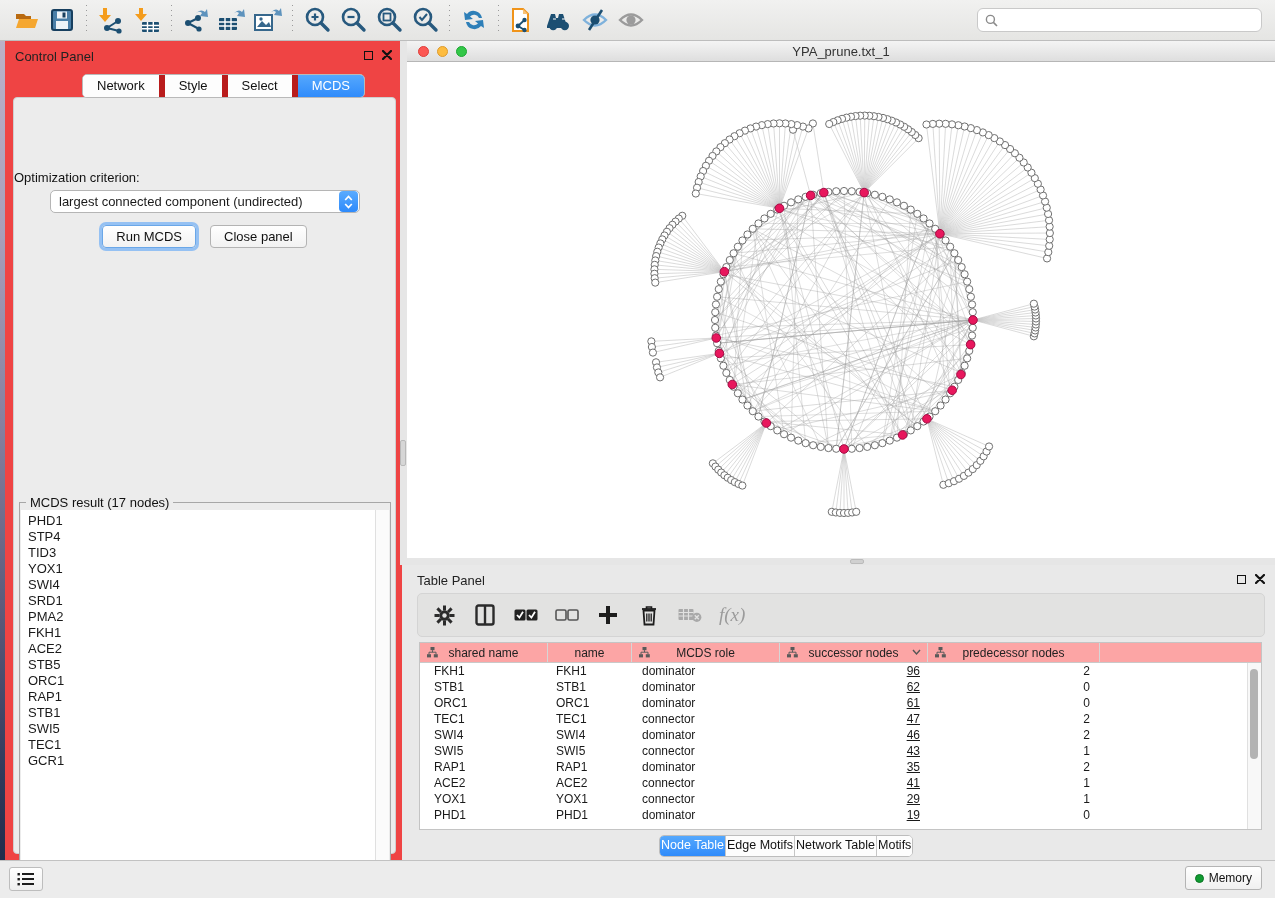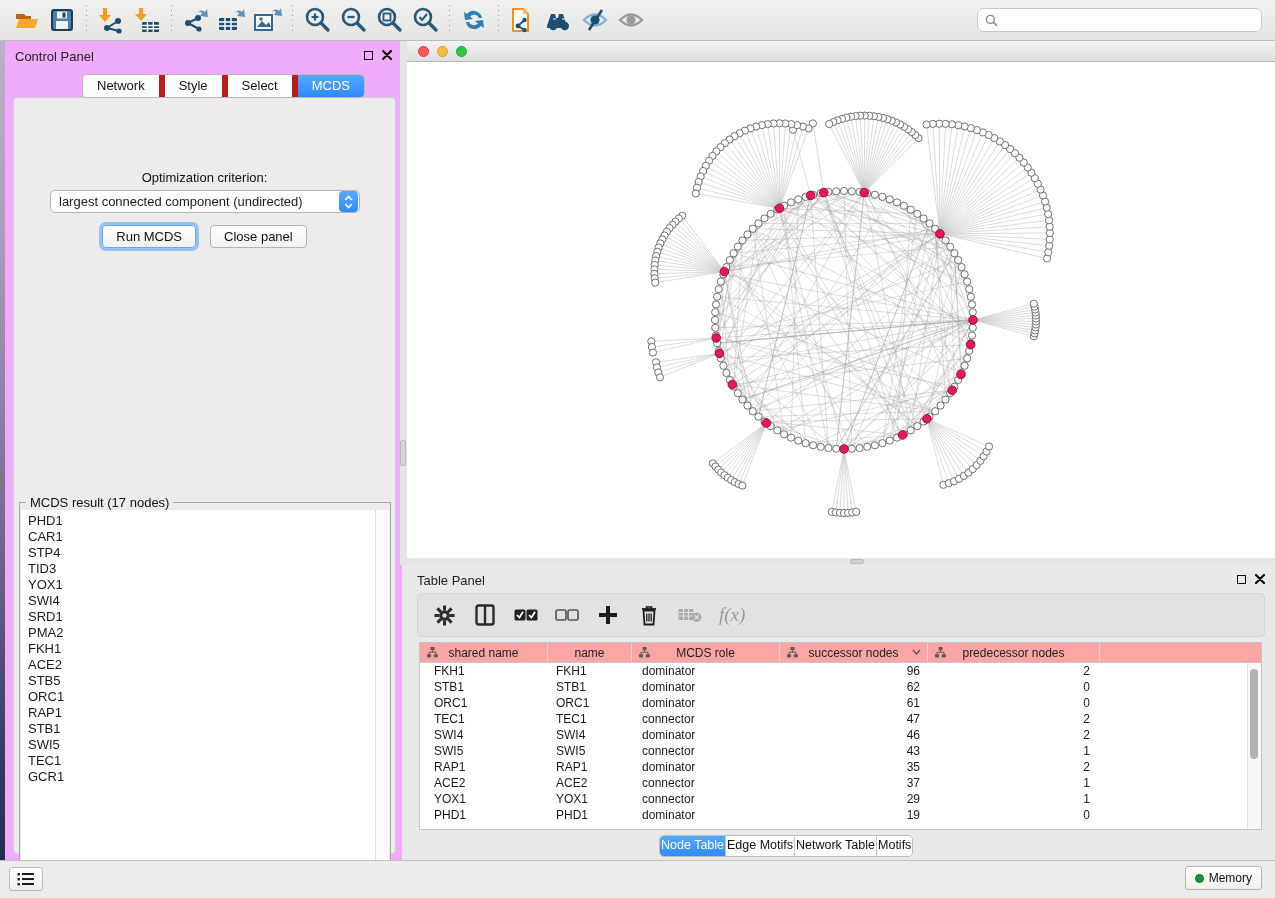--- a/index.html
+++ b/index.html
@@ -15,33 +15,33 @@
     background-size:1px 5px;background-repeat:repeat-y;}
   .search-box{position:absolute;right:13px;top:8px;width:285px;height:24px;background:#fff;
     border:1px solid #c9c9c9;border-radius:6px;display:flex;align-items:center;padding-left:7px;box-sizing:border-box;}
   .search-box input{border:none;outline:none;flex:1;font:13px "Liberation Sans",sans-serif;background:transparent;margin-left:5px;}
   
   .wall-left{position:absolute;left:0;top:41px;width:5px;height:852px;
     background:linear-gradient(#bcb1c8 0%,#a99fba 22%,#87809f 45%,#5a5878 68%,#313a5b 86%,#1d2745 100%);}
   .wall-bottom{position:absolute;left:0;top:893px;width:1275px;height:5px;
     background:linear-gradient(90deg,#1b2946,#233354 30%,#1a2743 55%,#2a3a5c 80%,#16233e);}
   
-  .control-panel{position:absolute;left:5px;top:41px;width:397px;height:819px;background:#f0abfc;}
+  .control-panel{position:absolute;left:5px;top:41px;width:397px;height:819px;background:#ef4444;}
   .panel-header{position:relative;height:30px;}
   .panel-title{position:absolute;left:10px;top:8px;font-size:13px;color:#222;}
   .win-btns{position:absolute;right:10px;top:9px;display:flex;gap:9px;align-items:center;}
   .float-ico{width:9px;height:9px;border:1.5px solid #111;box-sizing:border-box;display:inline-block;}
   .cp-inner{position:absolute;left:8px;top:56px;width:381px;height:755px;background:#ececec;
     border:1px solid #cfcfcf;border-radius:4px;}
   .cp-tabs{position:absolute;left:77px;top:33px;height:22px;display:flex;z-index:3;
     border:1px solid #b9b9b9;border-radius:5px;overflow:hidden;background:#fff;}
   .cp-tab{padding:0 14px;font-size:13px;line-height:21px;background:#fdfdfd;color:#111;border-right:6px solid #b91c1c;cursor:default;}
   .cp-tab:last-child{border-right:none;}
   .cp-tab.active{background:linear-gradient(#55a8fd,#2f8bfb);color:#fff;}
-  .opt-label{position:absolute;left:0;top:72px;width:100%;text-align:center;font-size:13px;color:#111;}
+  .opt-label{position:absolute;left:0;top:72px;width:100%;text-align:left;font-size:13px;color:#111;}
   .opt-select{position:absolute;left:36px;top:92px;width:310px;height:23px;background:#fff;
     border:1px solid #b5b5b5;border-radius:5px;display:flex;align-items:center;box-sizing:border-box;}
   .opt-select .val{flex:1;font-size:13px;padding-left:8px;white-space:nowrap;overflow:hidden;}
   .stepper{width:19px;height:21px;border-radius:4px;background:linear-gradient(#5aabfe,#2e8afb);
     display:flex;flex-direction:column;align-items:center;justify-content:center;margin-right:1px;}
   .btn{height:23px;background:linear-gradient(#ffffff,#f2f2f2);border:1px solid #b3b3b3;border-radius:4px;
     font-size:13px;padding:0 13px;color:#111;}
   .btn.focus-ring{box-shadow:0 0 0 3px rgba(62,150,250,.5);border-color:#6aa7e8;}
   .btn-row{position:absolute;left:0;top:127px;width:100%;display:flex;justify-content:center;gap:14px;}
   .group-box{position:absolute;left:5px;top:404px;width:370px;height:370px;border:1px solid #a7a7a7;background:#ececec;}
@@ -75,21 +75,21 @@
   .thead{display:flex;height:20px;background:#fca5a5;border-bottom:1px solid #c9c9c9;box-sizing:border-box;}
   .hcell{display:flex;align-items:center;justify-content:center;position:relative;font-size:12px;color:#222;
     border-right:1px solid #d6d6d6;box-sizing:border-box;}
   .hcell .hier{position:absolute;left:7px;top:4px;}
   .hcell .sort{position:absolute;right:6px;top:5px;}
   .c0{width:128px;} .c1{width:84px;} .c2{width:148px;align-items:center;} .c3{width:148px;} .c4{width:172px;}
   .hfill{flex:1;border-right:none;}
   .tbody .trow{display:flex;height:16px;}
   .tcell{font-size:12px;line-height:16px;box-sizing:border-box;}
   .trow .c0{padding-left:14px;} .trow .c1{padding-left:8px;} .trow .c2{padding-left:10px;}
-  .trow .c3{text-align:right;padding-right:8px;} .trow .c4{text-align:right;padding-right:10px;}
+  .trow .c3{text-align:right;padding-right:8px;text-decoration:underline;} .trow .c4{text-align:right;padding-right:10px;}
   .tscroll{position:absolute;right:0;top:20px;width:13px;height:167px;background:#f8f8f8;border-left:1px solid #e0e0e0;}
   .tscroll .thumb{position:absolute;left:2px;top:6px;width:8px;height:90px;background:#b3b3b3;border-radius:4px;}
   .tp-tabs{position:absolute;left:252px;top:270px;height:20px;display:flex;border:1px solid #bdbdbd;border-radius:5px;overflow:hidden;background:#fff;}
   .tp-tab{padding:0 1px;font-size:12.5px;line-height:19px;background:#fdfdfd;border-right:1px solid #c6c6c6;color:#111;}
   .tp-tab:last-child{border-right:none;}
   .tp-tab.active{background:linear-gradient(#55a8fd,#2f8bfb);color:#fff;}
   
   .status-bar{position:absolute;left:0;top:860px;width:1275px;height:42px;background:#ececec;border-top:1px solid #c2c2c2;box-sizing:border-box;}
   .list-btn{position:absolute;left:9px;top:6px;width:32px;height:22px;background:linear-gradient(#fff,#efefef);
     border:1px solid #bdbdbd;border-radius:3px;display:flex;align-items:center;justify-content:center;}
@@ -274,21 +274,20 @@
         </span>
       </div>
       <div class="btn-row">
         <button class="btn focus-ring">Run MCDS</button>
         <button class="btn">Close panel</button>
       </div>
       <div class="group-box">
         <span class="group-legend">MCDS result (17 nodes)</span>
         <div class="mcds-list">
             <div class="list-item" style="margin-top: 3px;">PHD1</div>
-            <div class="list-item">CAR1</div>
             <div class="list-item">STP4</div>
             <div class="list-item">TID3</div>
             <div class="list-item">YOX1</div>
             <div class="list-item">SWI4</div>
             <div class="list-item">SRD1</div>
             <div class="list-item">PMA2</div>
             <div class="list-item">FKH1</div>
             <div class="list-item">ACE2</div>
             <div class="list-item">STB5</div>
             <div class="list-item">ORC1</div>
@@ -309,20 +308,21 @@
   <div class="h-divider">
       <div class="grip"></div>
     </div>
 
   <div class="net-titlebar">
     <span class="traffic">
       <span class="tl red"></span>
       <span class="tl yellow"></span>
       <span class="tl green"></span>
     </span>
+    <span class="net-title">YPA_prune.txt_1</span>
   </div>
   <div class="net-canvas">
     <svg width="868" height="496">
         <g>
           <line x1="566" y1="258" x2="308.23535350519205" y2="265.78882616747484" stroke="#9b9b9b" stroke-width="0.7" opacity="0.5"></line>
           <line x1="566" y1="258" x2="310.1130320038185" y2="281.25289987799385" stroke="#9b9b9b" stroke-width="0.7" opacity="0.5"></line>
           <line x1="566" y1="258" x2="335.4533310014325" y2="337.556734569082" stroke="#9b9b9b" stroke-width="0.7" opacity="0.5"></line>
           <line x1="566" y1="258" x2="326.6042158731133" y2="324.73657802891773" stroke="#9b9b9b" stroke-width="0.7" opacity="0.5"></line>
           <line x1="566" y1="258" x2="510.28035232831917" y2="364.16491870028165" stroke="#9b9b9b" stroke-width="0.7" opacity="0.5"></line>
           <line x1="566" y1="258" x2="310.1130320038185" y2="281.25289987799385" stroke="#9b9b9b" stroke-width="0.7" opacity="0.5"></line>
@@ -1139,21 +1139,21 @@
             <div class="tcell c0">RAP1</div>
             <div class="tcell c1">RAP1</div>
             <div class="tcell c2">dominator</div>
             <div class="tcell c3">35</div>
             <div class="tcell c4">2</div>
           </div>
           <div class="trow">
             <div class="tcell c0">ACE2</div>
             <div class="tcell c1">ACE2</div>
             <div class="tcell c2">connector</div>
-            <div class="tcell c3">37</div>
+            <div class="tcell c3">41</div>
             <div class="tcell c4">1</div>
           </div>
           <div class="trow">
             <div class="tcell c0">YOX1</div>
             <div class="tcell c1">YOX1</div>
             <div class="tcell c2">connector</div>
             <div class="tcell c3">29</div>
             <div class="tcell c4">1</div>
           </div>
           <div class="trow">

